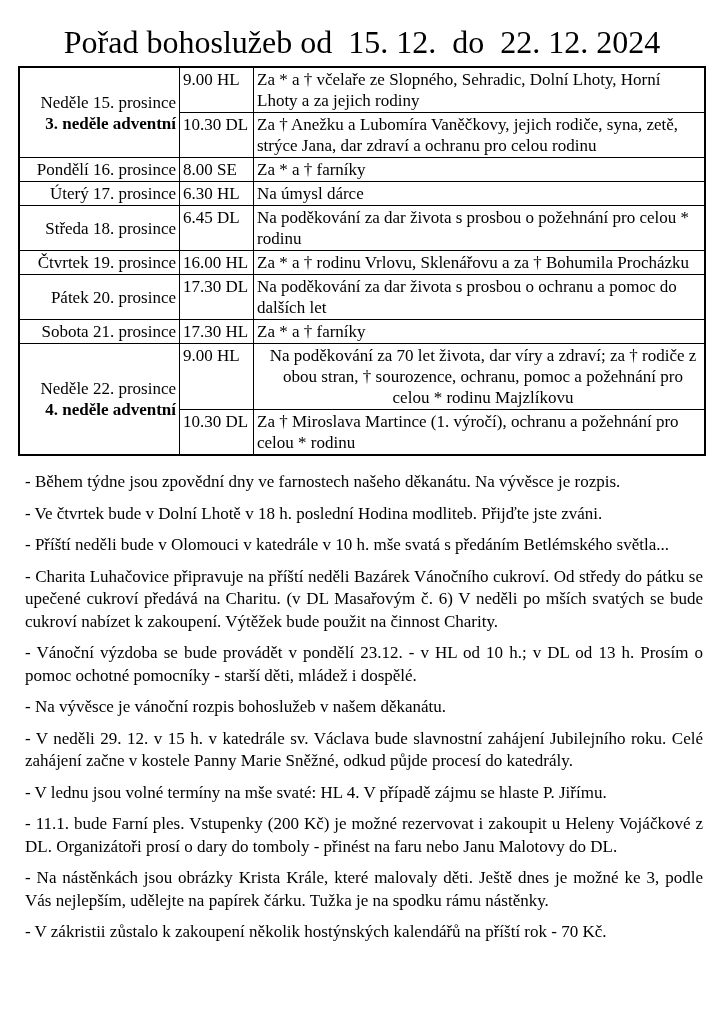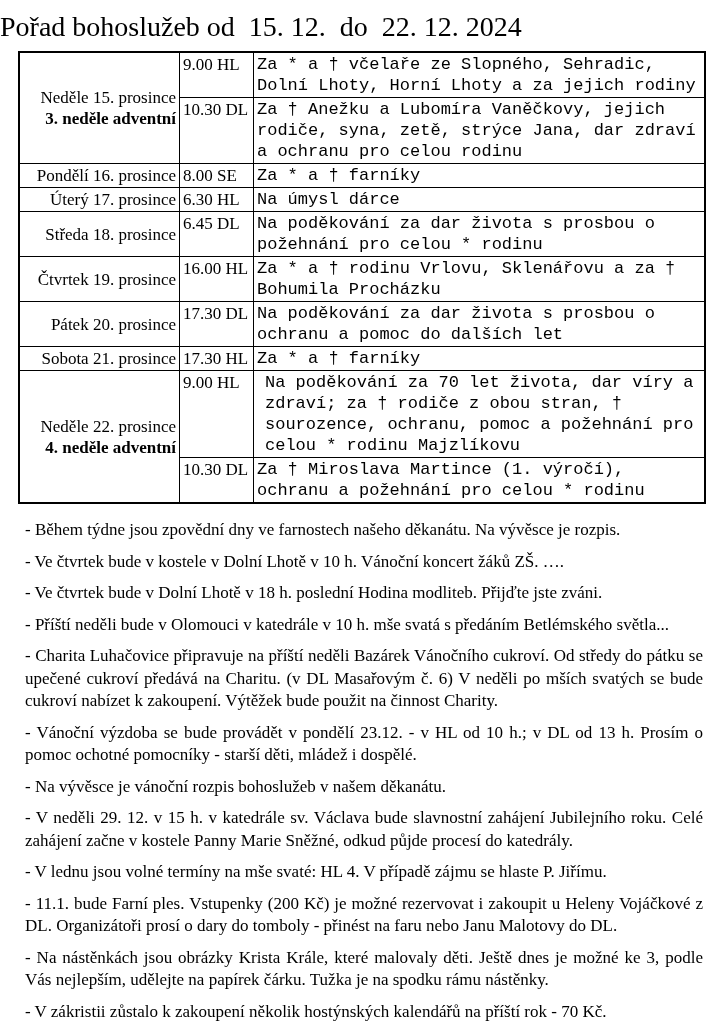--- a/index.html
+++ b/index.html
@@ -8,23 +8,24 @@
     background: #ffffff;
   }
   body {
     width: 724px;
     height: 1024px;
     color: #000;
     font-family: "Liberation Serif", serif;
     overflow: hidden;
   }
   .page-title {
-    font-size: 28px;
+    text-align: center;
+    font-size: 32px;
     line-height: 28px;
-    padding-top: 13px;
+    padding-top: 28px;
     white-space: pre;
   }
   table.schedule {
     border-collapse: collapse;
     border: 2px solid #000;
     margin: 10px 0 0 18px;
     width: 688px;
     table-layout: fixed;
   }
   table.schedule td {
@@ -45,24 +46,24 @@
   td.time-cell {
     width: 67px;
     text-align: left;
     vertical-align: top;
     padding: 1px 1px;
   }
   td.intention-cell {
     vertical-align: top;
     padding-left: 6px;
     padding-right: 4px;
-    font-family: Liberation Mono, monospace;
   }
   td.intention-cell.indented {
     padding-left: 11px;
+    text-align: center;
   }
   .announcements {
     padding: 15px 21px 0 25px;
   }
   .announcements p {
     font-size: 17px;
     line-height: 22.5px;
     margin: 0 0 9px 0;
     text-align: justify;
   }
@@ -133,21 +134,20 @@
     </tr>
     <tr>
       <td class="time-cell">10.30 DL</td>
       <td class="intention-cell">Za † Miroslava Martince (1. výročí), ochranu a požehnání pro celou * rodinu</td>
     </tr>
   </tbody>
 </table>
 
 <div class="announcements">
   <p>- Během týdne jsou zpovědní dny ve farnostech našeho děkanátu. Na vývěsce je rozpis.</p>
-  <p>- Ve čtvrtek bude v kostele v Dolní Lhotě v 10 h. Vánoční koncert žáků ZŠ. ….</p>
   <p>- Ve čtvrtek bude v Dolní Lhotě v 18 h. poslední Hodina modliteb. Přijďte jste zváni.</p>
   <p>- Příští neděli bude v Olomouci v katedrále v 10 h. mše svatá s předáním Betlémského světla...</p>
   <p>- Charita Luhačovice připravuje na příští neděli Bazárek Vánočního cukroví. Od středy do pátku se upečené cukroví předává na Charitu. (v DL Masařovým č. 6) V neděli po mších svatých se bude cukroví nabízet k zakoupení. Výtěžek bude použit na činnost Charity.</p>
   <p>- Vánoční výzdoba se bude provádět v pondělí 23.12. - v HL od 10 h.; v DL od 13 h. Prosím o pomoc ochotné pomocníky - starší děti, mládež i dospělé.</p>
   <p>- Na vývěsce je vánoční rozpis bohoslužeb v našem děkanátu.</p>
   <p>- V neděli 29. 12. v 15 h. v katedrále sv. Václava bude slavnostní zahájení Jubilejního roku. Celé zahájení začne v kostele Panny Marie Sněžné, odkud půjde procesí do katedrály.</p>
   <p>- V lednu jsou volné termíny na mše svaté: HL 4. V případě zájmu se hlaste P. Jiřímu.</p>
   <p>- 11.1. bude Farní ples. Vstupenky (200 Kč) je možné rezervovat i zakoupit u Heleny Vojáčkové z DL. Organizátoři prosí o dary do tomboly - přinést na faru nebo Janu Malotovy do DL.</p>
   <p>- Na nástěnkách jsou obrázky Krista Krále, které malovaly děti. Ještě dnes je možné ke 3, podle Vás nejlepším, udělejte na papírek čárku. Tužka je na spodku rámu nástěnky.</p>
   <p>- V zákristii zůstalo k zakoupení několik hostýnských kalendářů na příští rok - 70 Kč.</p>

